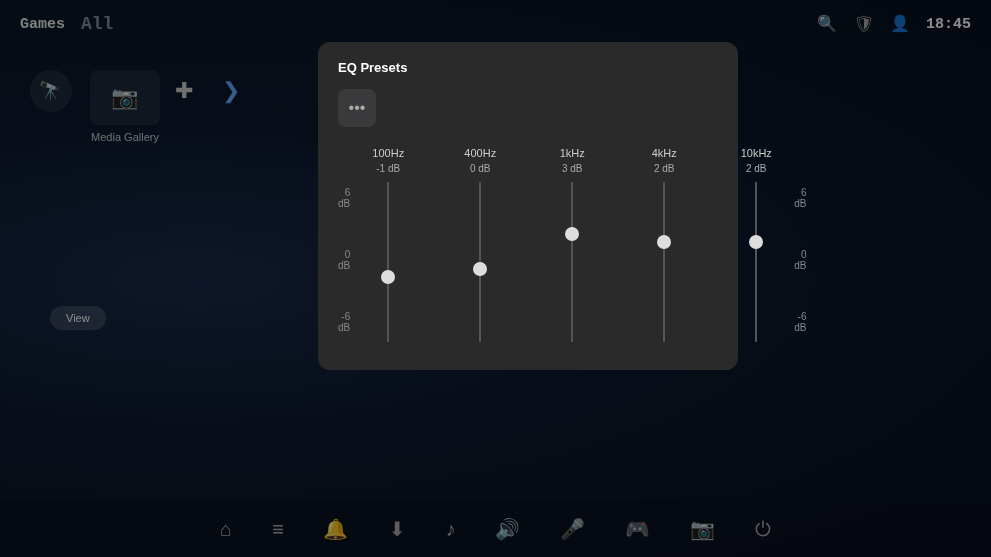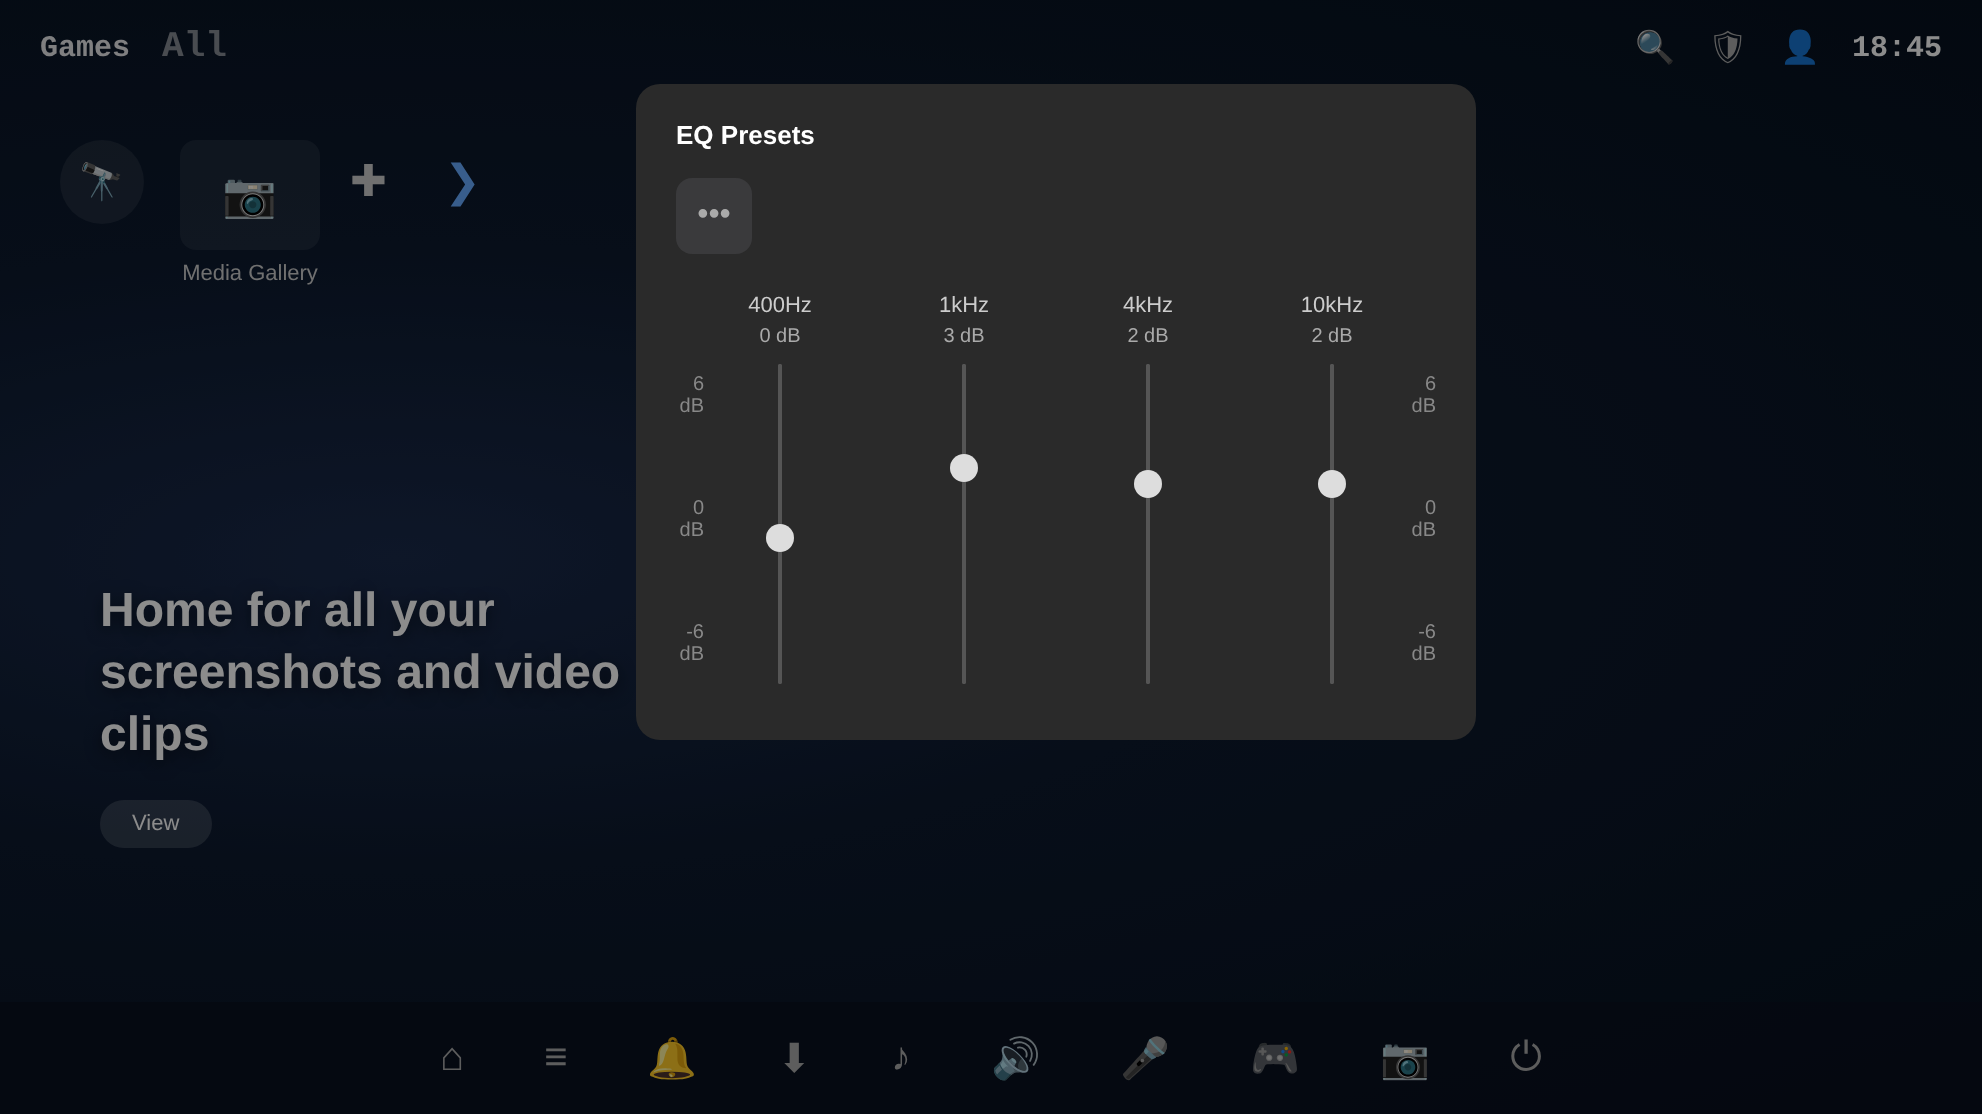--- a/index.html
+++ b/index.html
@@ -384,21 +384,20 @@
 
 <div class="add-icon" style="position:absolute;left:175px;top:78px;z-index:2;">
   <span style="color:#ccc;font-size:22px;">✚</span>
 </div>
 
 <div style="position:absolute;left:222px;top:78px;z-index:2;">
   <span style="color:#6af;font-size:22px;">❯</span>
 </div>
 
 <div class="hero-text">
-  <div class="hero-title">Home for all your screenshots and video clips</div>
   <button class="hero-btn">View</button>
 </div>
 
 <div class="modal-overlay"></div>
 
 <div class="eq-modal">
 
   <div class="eq-modal-header">
     <span class="eq-modal-title">EQ Presets</span>
   </div>
@@ -412,20 +411,28 @@
   <div class="eq-content">
 
     <div class="eq-scale-left">
       <span class="eq-scale-label">6 dB</span>
       <span class="eq-scale-label">0 dB</span>
       <span class="eq-scale-label">-6 dB</span>
     </div>
 
     <div class="eq-bands-wrapper" style="gap:32px;align-items:flex-start;">
 
+      <div class="eq-band">
+        <span class="eq-freq-label">100Hz</span>
+        <span class="eq-db-label">-1 dB</span>
+        <div class="eq-slider-container">
+          <div class="eq-slider-track"></div>
+          <div class="eq-slider-thumb" style="top:55%;"></div>
+        </div>
+      </div>
 
       <div class="eq-band">
         <span class="eq-freq-label">400Hz</span>
         <span class="eq-db-label">0 dB</span>
         <div class="eq-slider-container">
           <div class="eq-slider-track"></div>
           <div class="eq-slider-thumb" style="top:50%;"></div>
         </div>
       </div>
 

